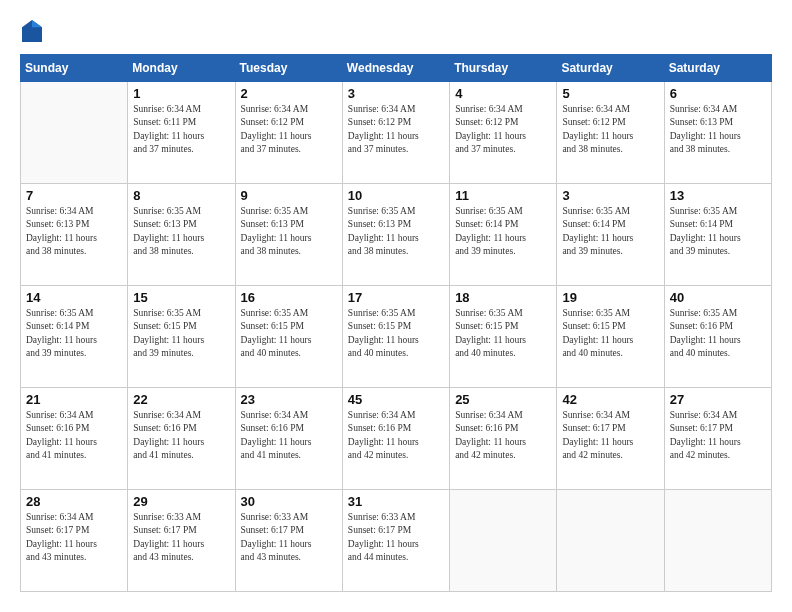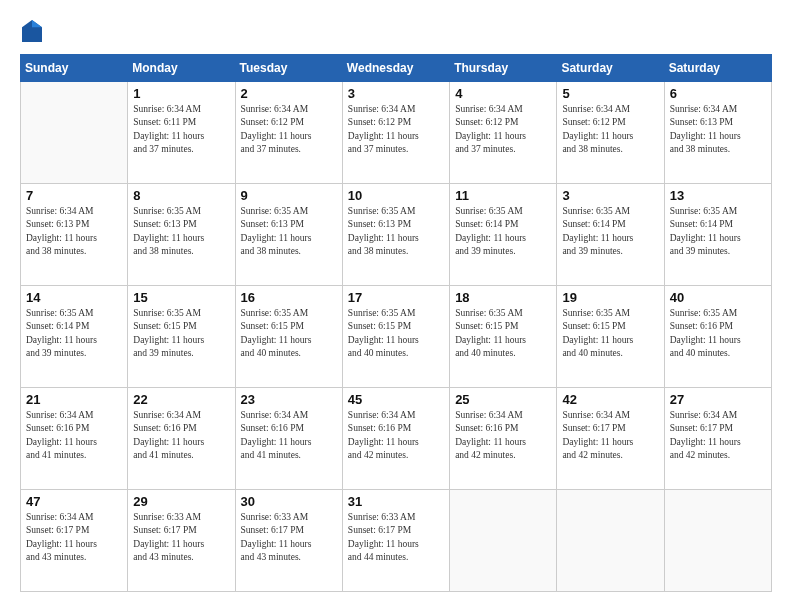--- a/index.html
+++ b/index.html
@@ -322,21 +322,21 @@
           <td>
             <span class="day-number">27</span>
             <div class="cell-info" style="white-space: pre-line;">Sunrise: 6:34 AM
 Sunset: 6:17 PM
 Daylight: 11 hours
 and 42 minutes.</div>
           </td>
         </tr>
         <tr>
           <td>
-            <span class="day-number">47</span>
+            <span class="day-number">28</span>
             <div class="cell-info" style="white-space: pre-line;">Sunrise: 6:34 AM
 Sunset: 6:17 PM
 Daylight: 11 hours
 and 43 minutes.</div>
           </td>
           <td>
             <span class="day-number">29</span>
             <div class="cell-info" style="white-space: pre-line;">Sunrise: 6:33 AM
 Sunset: 6:17 PM
 Daylight: 11 hours

